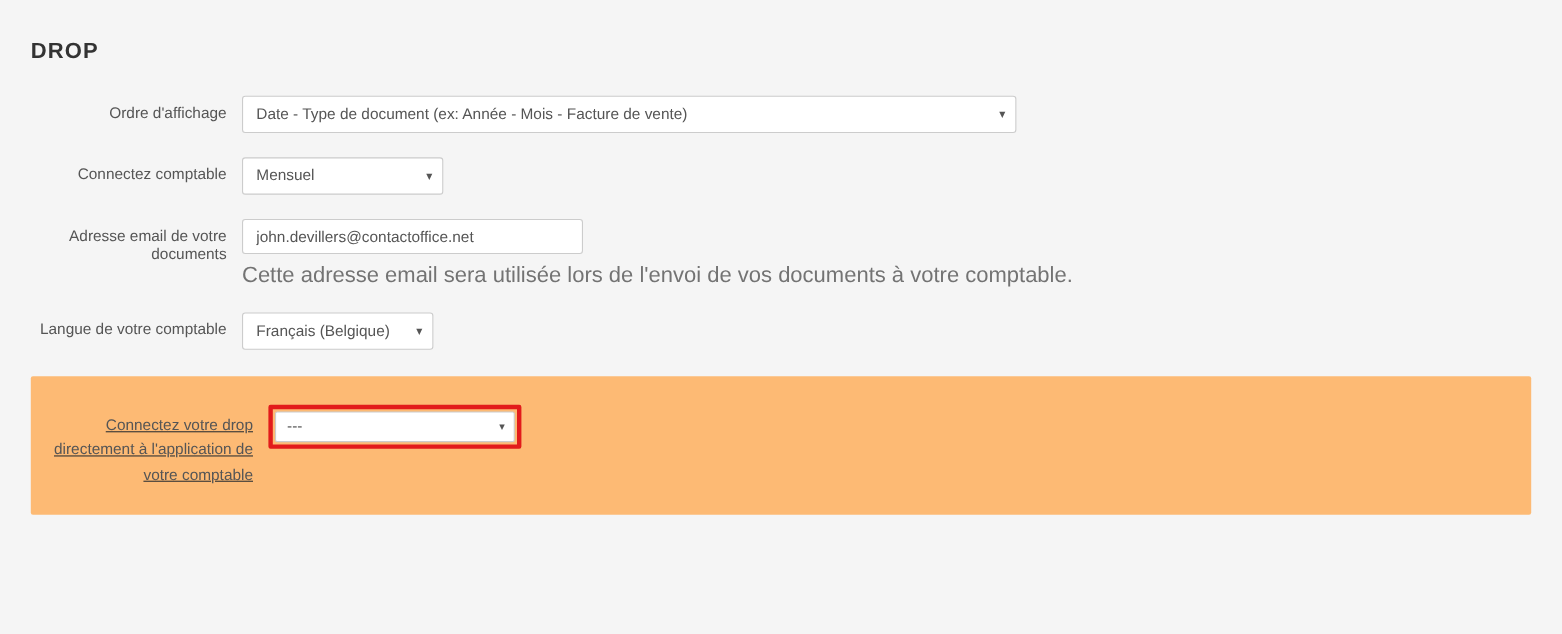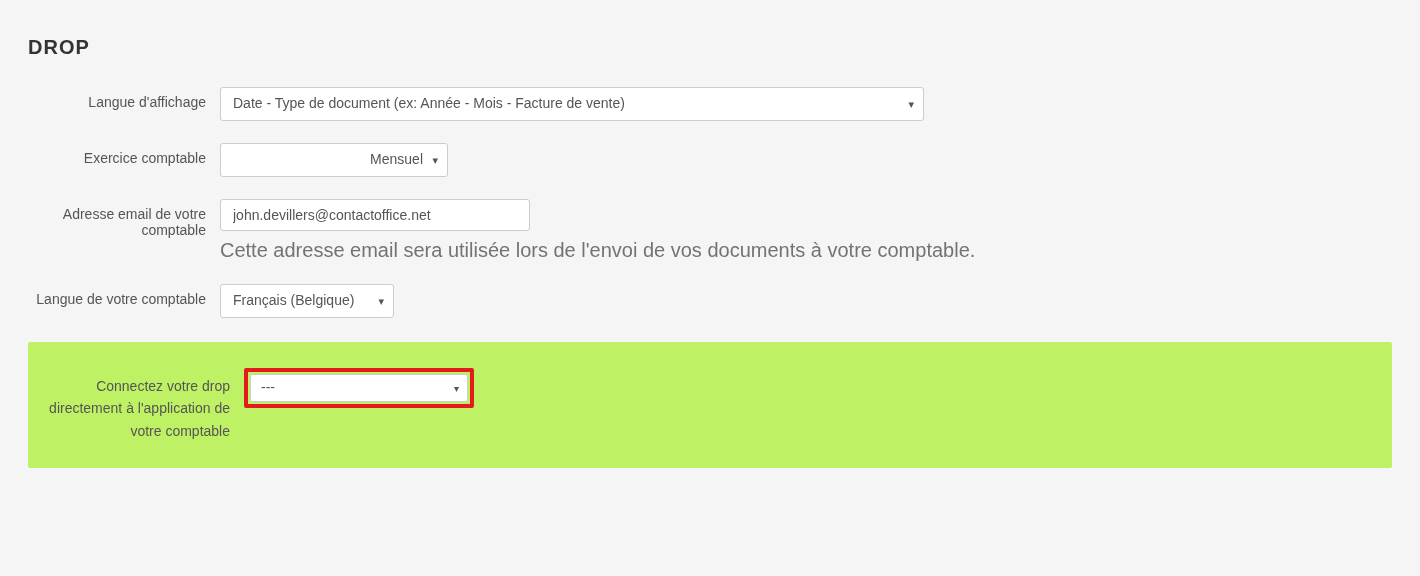--- a/index.html
+++ b/index.html
@@ -69,22 +69,21 @@
       top: 50%;
       transform: translateY(-50%);
       pointer-events: none;
       font-size: 11px;
       color: #555;
     }
     .select-wide {
       width: 704px;
     }
     .select-medium {
-      width: 228px;
-      text-align: right;
+      width: 183px;
     }
     .select-small {
       width: 174px;
     }
     .form-input {
       height: 32px;
       padding: 6px 12px;
       font-size: 14px;
       line-height: 1.4;
       color: #555;
@@ -93,24 +92,25 @@
       border-radius: 3px;
       width: 310px;
     }
     .help-text {
       color: #737373;
       font-size: 20px;
       margin-top: 8px;
       display: block;
     }
     .panel {
-      background-color: #bef264;
+      background-color: #fdba74;
       padding: 26px 0;
       margin-top: 24px;
       border-radius: 2px;
+      text-decoration: underline;
     }
     .panel .form-label {
       width: 216px;
       padding-right: 14px;
       line-height: 1.6;
     }
     .highlighted-select {
       border: 4px solid #e21b1b;
       padding: 2px;
       display: inline-block;
@@ -128,43 +128,43 @@
       font-size: 10px;
     }
   </style>
 </head>
 <body>
 
 <div class="container">
   <h2 class="section-title">DROP</h2>
 
   <div class="form-row">
-    <label class="form-label">Langue d'affichage</label>
+    <label class="form-label">Ordre d'affichage</label>
     <div class="form-content">
       <div class="select-wrapper">
         <select class="form-select select-wide">
           <option>Date - Type de document (ex: Année - Mois - Facture de vente)</option>
         </select>
       </div>
     </div>
   </div>
 
   <div class="form-row">
-    <label class="form-label">Exercice comptable</label>
+    <label class="form-label">Connectez comptable</label>
     <div class="form-content">
       <div class="select-wrapper">
         <select class="form-select select-medium">
           <option>Mensuel</option>
         </select>
       </div>
     </div>
   </div>
 
   <div class="form-row">
-    <label class="form-label">Adresse email de votre comptable</label>
+    <label class="form-label">Adresse email de votre documents</label>
     <div class="form-content">
       <input type="text" class="form-input" value="john.devillers@contactoffice.net" style="">
       <span class="help-text">Cette adresse email sera utilisée lors de l'envoi de vos documents à votre comptable.</span>
     </div>
   </div>
 
   <div class="form-row">
     <label class="form-label">Langue de votre comptable</label>
     <div class="form-content">
       <div class="select-wrapper">

